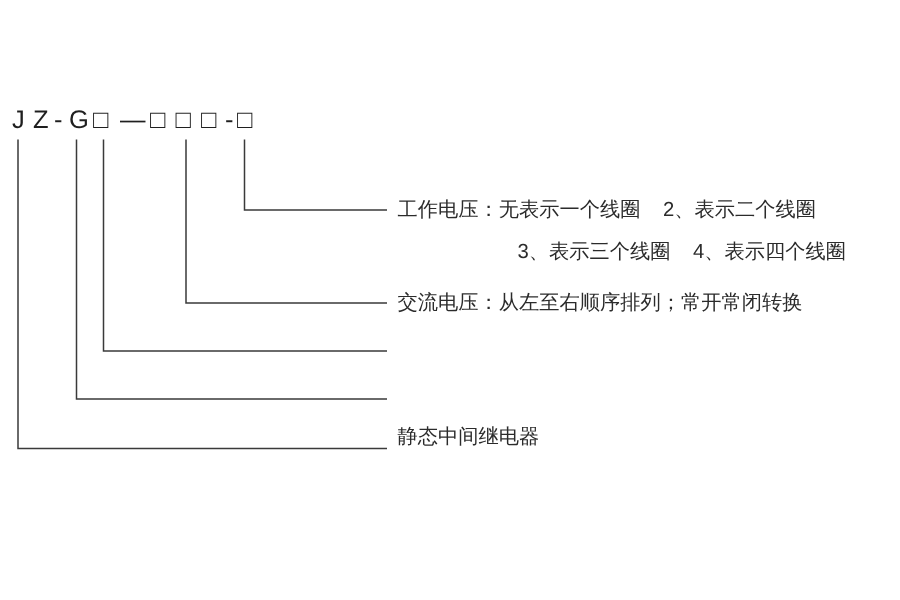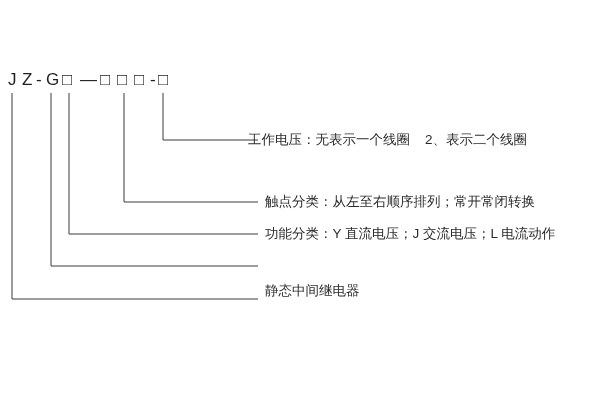--- a/index.html
+++ b/index.html
@@ -63,23 +63,23 @@
   </div>
 
   <svg class="lines" width="600" height="400">
     <polyline points="163,93 163,140 258,140"></polyline>
     <polyline points="124,93 124,202 258,202"></polyline>
     <polyline points="69,93 69,234 258,234"></polyline>
     <polyline points="51,93 51,266 258,266"></polyline>
     <polyline points="12,93 12,299 258,299"></polyline>
   </svg>
 
-  <div class="label" style="left:248px; top:132px">工作电压：无表示一个线圈    2、表示二个线圈</div>
+  <div class="label" style="left:265px; top:132px">工作电压：无表示一个线圈    2、表示二个线圈</div>
 
+  <div class="label" style="left:345px; top:160px">3、表示三个线圈    4、表示四个线圈</div>
 
-  <div class="label" style="left:265px; top:194px">触点分类：从左至右顺序排列；常开常闭转换</div>
+  <div class="label" style="left:265px; top:194px">交流电压：从左至右顺序排列；常开常闭转换</div>
 
-  <div class="label" style="left:265px; top:226px">功能分类：Y 直流电压；J 交流电压；L 电流动作</div>
 
 
   <div class="label" style="left:265px; top:283px">静态中间继电器</div>
 
 </div>
 
 </body></html>

